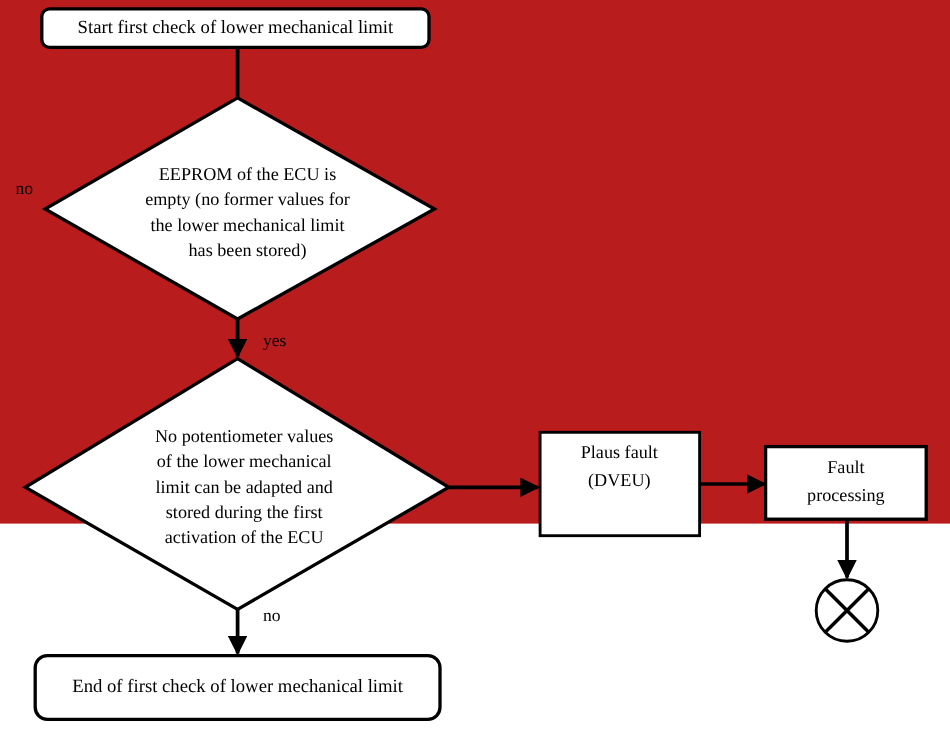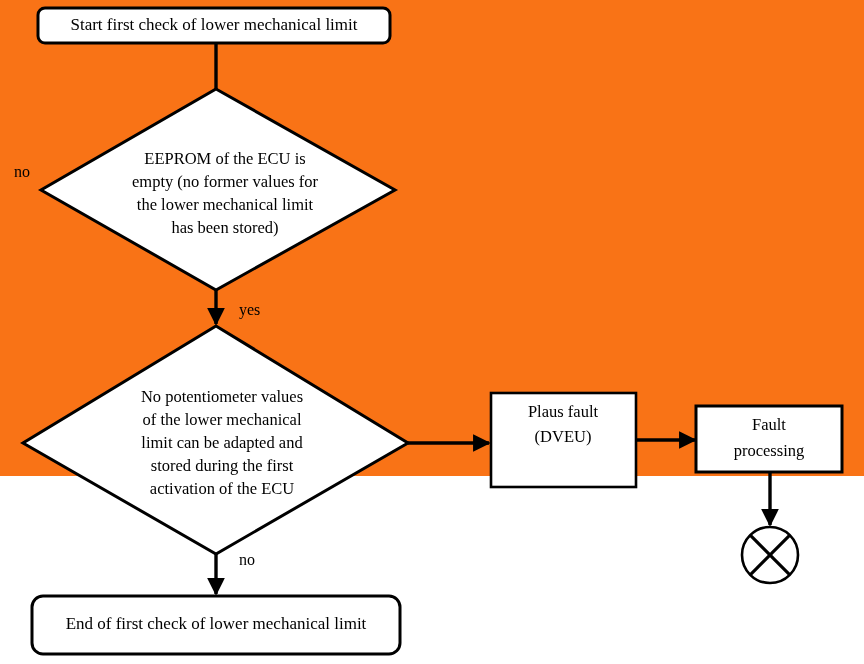--- a/index.html
+++ b/index.html
@@ -11,21 +11,21 @@
   body {
     width: 864px;
     height: 664px;
     overflow: hidden;
     font-family: "Liberation Serif", serif;
   }
   #diagram-root {
     position: relative;
     width: 864px;
     height: 476px;
-    background: #f97316;
+    background: #b91c1c;
   }
   svg#flow-svg {
     position: absolute;
     left: 0;
     top: 0;
     width: 864px;
     height: 664px;
     display: block;
   }
   .shape-stroke {

